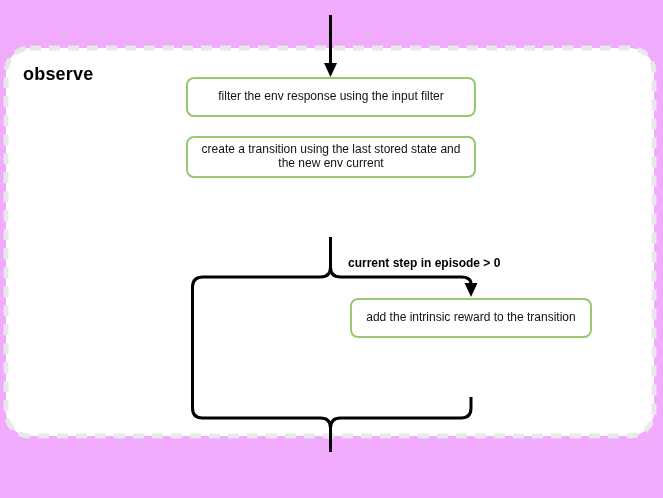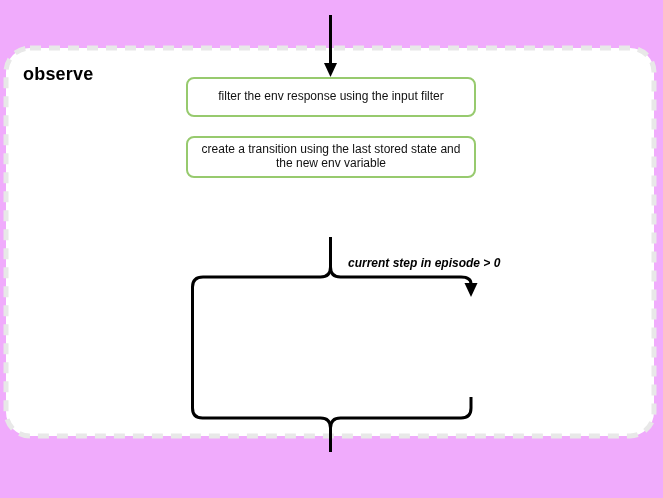--- a/index.html
+++ b/index.html
@@ -5,21 +5,21 @@
   html,body{margin:0;padding:0;background:#000;}
   .stage{position:relative;width:663px;height:498px;background:#f0abfc;overflow:hidden;
          font-family:"Liberation Sans", sans-serif;}
   .layer{position:absolute;left:0;top:0;}
   .group-title{position:absolute;left:23px;top:64px;font-size:18px;font-weight:bold;
                color:#000;letter-spacing:.2px;}
   .node{position:absolute;background:#fff;border:2px solid #97ca6e;border-radius:8px;
         display:flex;align-items:center;justify-content:center;text-align:center;
         font-size:12px;line-height:1.15;color:#111;padding:2px 4px;box-sizing:border-box;}
   .cond-label{position:absolute;left:348px;top:256px;font-size:12px;font-weight:bold;
-              color:#000;white-space:nowrap;font-style:italic;}
+              color:#000;white-space:nowrap;}
 </style>
 </head>
 <body>
 
 <div class="stage">
 
   <svg class="layer" width="663" height="498" viewBox="0 0 663 498">
 
     <rect x="6" y="48" width="648" height="388" rx="24" ry="24" fill="#ffffff" stroke="#e8e8e8" stroke-width="5" stroke-dasharray="11 8"></rect>
 
@@ -35,21 +35,24 @@
     <path d="M471,397 V408 Q471,418 461,418 H340.5 Q330.5,418 330.5,428" fill="none" stroke="#000" stroke-width="3"></path>
   </svg>
 
   <div class="group-title">observe</div>
 
   <div class="node" style="left:186px;top:77px;width:290px;height:40px">
     <span>filter the env response using the input filter</span>
   </div>
 
   <div class="node" style="left:186px;top:136px;width:290px;height:42px">
-    <span>create a transition using the last stored state and the new env variable</span>
+    <span>create a transition using the last stored state and the new env current</span>
   </div>
 
 
+  <div class="node" style="left:350px;top:298px;width:242px;height:40px">
+    <span>add the intrinsic reward to the transition</span>
+  </div>
 
 
   <div class="cond-label">current step in episode &gt; 0</div>
 
 </div>
 
 </body></html>

